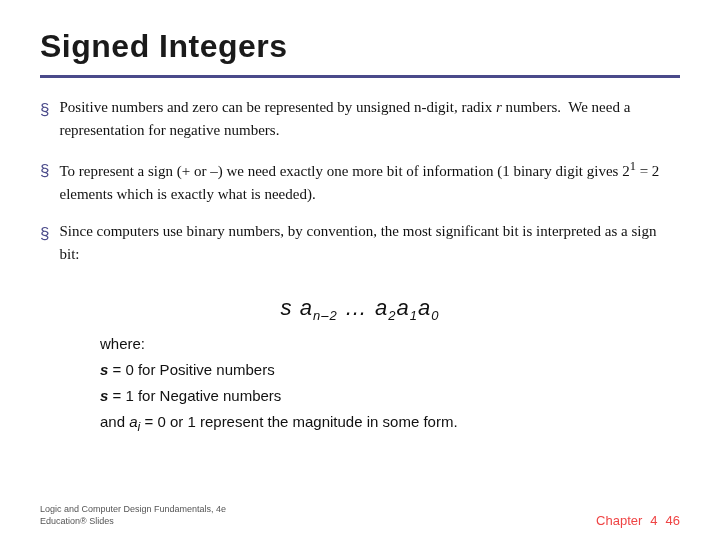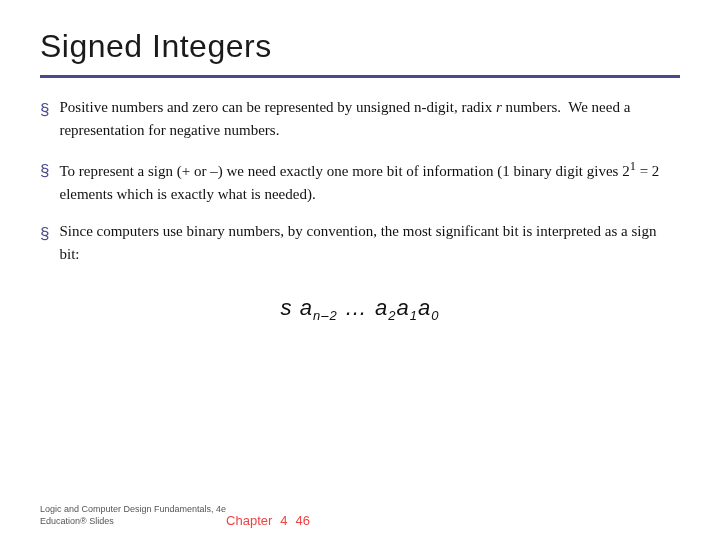--- a/index.html
+++ b/index.html
@@ -15,21 +15,21 @@
 
     .slide {
       width: 720px;
       height: 540px;
       padding: 28px 40px 20px 40px;
       position: relative;
     }
 
     .title {
       font-size: 32px;
-      font-weight: normal;
+      font-weight: bold;
       color: #1a1a1a;
       margin-bottom: 10px;
       letter-spacing: 0.5px;
     }
 
     .title-bar {
       width: 100%;
       height: 3px;
       background: #4a4a8a;
       margin-bottom: 18px;
@@ -86,20 +86,21 @@
       margin-bottom: 2px;
       line-height: 1.6;
     }
 
     .footer {
       position: absolute;
       bottom: 12px;
       left: 0;
       right: 0;
       display: flex;
+      justify-content: space-between;
       align-items: flex-end;
       padding: 0 40px;
     }
 
     .footer-left {
       font-size: 9px;
       color: #555;
       line-height: 1.4;
     }
 
@@ -148,20 +149,32 @@
         Since computers use binary numbers, by convention, the most significant bit is interpreted as a sign bit:
       </span>
     </div>
 
     <div class="formula-section">
       <span class="formula">
         <em>s</em> <em>a</em><sub><em>n</em>–2</sub> … <em>a</em><sub>2</sub><em>a</em><sub>1</sub><em>a</em><sub>0</sub>
       </span>
     </div>
 
+    <div class="where-section">
+      <div class="where-line">where:</div>
+      <div class="where-line">
+        <strong><em>s</em></strong> = 0 for Positive numbers
+      </div>
+      <div class="where-line">
+        <strong><em>s</em></strong> = 1 for Negative numbers
+      </div>
+      <div class="where-line">
+        and <em>a</em><sub><em>i</em></sub> = 0 or 1 represent the magnitude in some form.
+      </div>
+    </div>
   </div>
 
   <div class="footer">
     <div class="footer-left">
       <div>Logic and Computer Design Fundamentals, 4e</div>
       <div>Education® Slides</div>
     </div>
     <div class="footer-right">
       <span class="footer-chapter">Chapter</span>
       <span class="footer-page">4</span>

